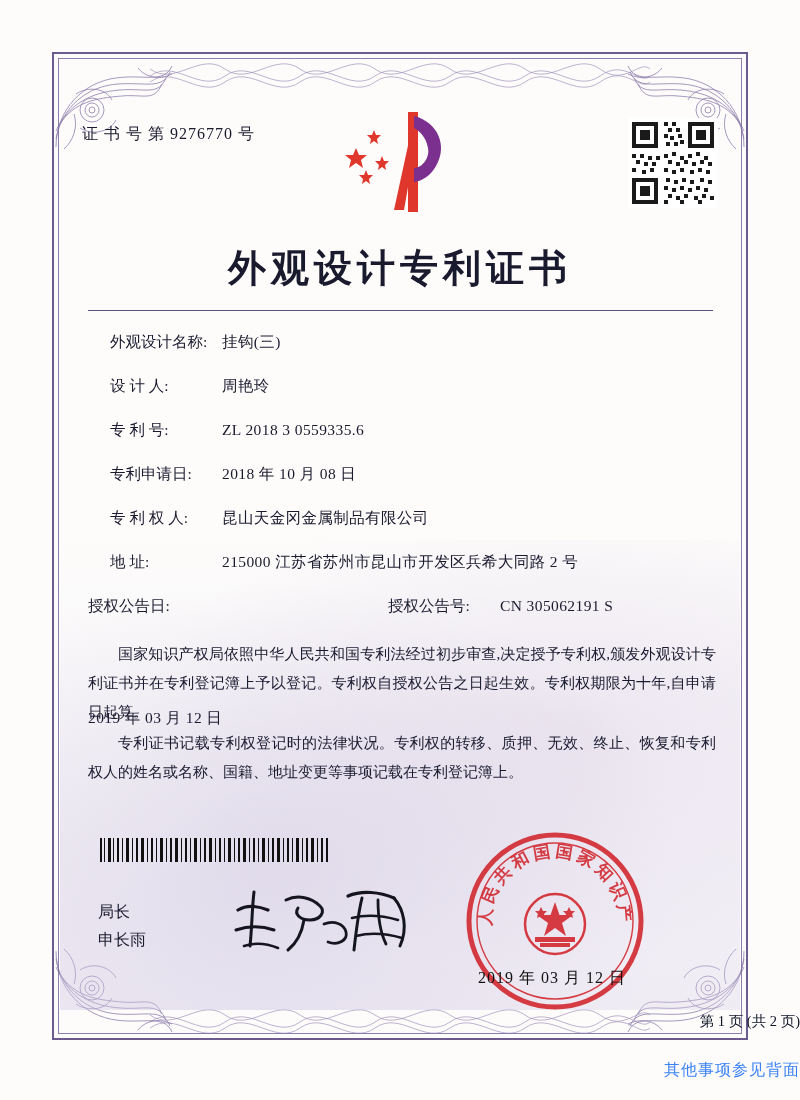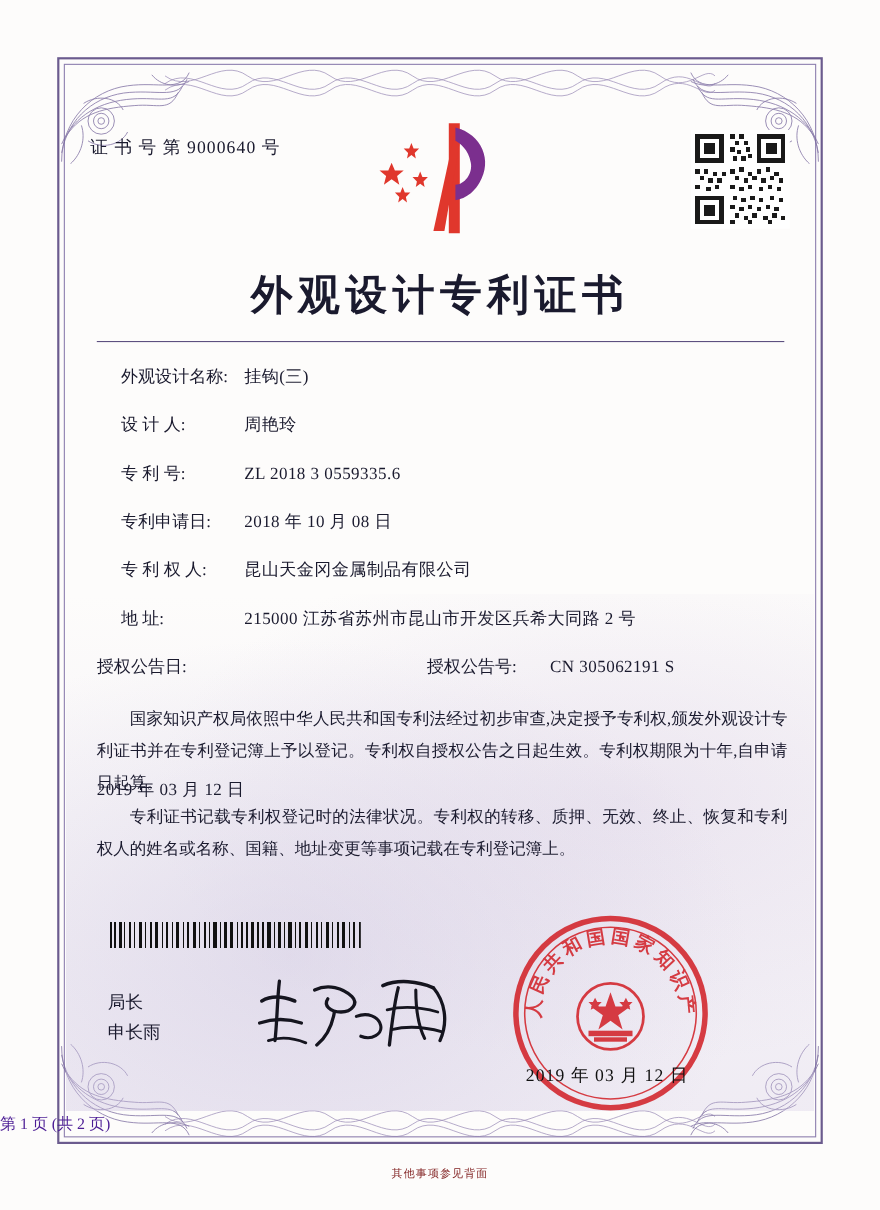--- a/index.html
+++ b/index.html
@@ -176,30 +176,30 @@
     position: absolute;
     left: 478px; top: 968px;
     font-size: 16px;
     letter-spacing: 1px;
     color: #111;
   }
 
   .page-num {
     position: absolute;
     left: 0; right: 0; top: 1012px;
-    text-align: left;
+    text-align: right;
     font-size: 14.5px;
-    color: #4c1d95;
+    color: #0f172a;
   }
   .footer-note {
     position: absolute;
     left: 0; right: 0; top: 1060px;
-    text-align: center;
-    font-size: 10px;
-    color: #7f1d1d;
+    text-align: right;
+    font-size: 16px;
+    color: #3b82f6;
     letter-spacing: 1px;
   }
 </style>
 </head>
 <body>
 
 <div class="page">
 
   <div class="border-outer"></div>
   <div class="border-inner"></div>
@@ -275,21 +275,21 @@
   <svg class="band-bottom" viewBox="0 0 500 40" preserveAspectRatio="none">
     <g fill="none" stroke="#8878ab" stroke-width="0.7">
       <path d="M0 20 C 25 2, 50 38, 75 20 C 100 2, 125 38, 150 20 C 175 2, 200 38, 225 20 C 250 2, 275 38, 300 20 C 325 2, 350 38, 375 20 C 400 2, 425 38, 450 20 C 475 2, 490 30, 500 20"></path>
       <path d="M0 26 C 25 8, 50 44, 75 26 C 100 8, 125 44, 150 26 C 175 8, 200 44, 225 26 C 250 8, 275 44, 300 26 C 325 8, 350 44, 375 26 C 400 8, 425 44, 450 26 C 475 8, 490 36, 500 26"></path>
       <path d="M0 13 C 25 31, 50 -5, 75 13 C 100 31, 125 -5, 150 13 C 175 31, 200 -5, 225 13 C 250 31, 275 -5, 300 13 C 325 31, 350 -5, 375 13 C 400 31, 425 -5, 450 13 C 475 31, 490 3, 500 13"></path>
     </g>
   </svg>
 
   <div class="watermark"></div>
 
-  <div class="cert-no">证 书 号 第 9000640 号</div>
+  <div class="cert-no">证 书 号 第 9276770 号</div>
 
   <svg class="logo" viewBox="0 0 120 108">
     <g>
       <path d="M78 4 L78 104 L88 104 L88 4 Z" fill="#e0372c"></path>
       <path d="M64 102 L84 10 L90 10 L74 102 Z" fill="#e0372c"></path>
       <path d="M84 8 C 108 14, 118 38, 106 58 C 98 72, 86 74, 84 74 L84 60 C 92 60, 100 50, 98 40 C 96 28, 88 22, 84 20 Z" fill="#7b2f8e"></path>
       <g fill="#e0372c">
         <polygon points="26,40 29,47 37,47 31,52 33,60 26,55 19,60 21,52 15,47 23,47"></polygon>
         <polygon points="44,22 46,27 51,27 47,31 48,36 44,33 40,36 41,31 37,27 42,27"></polygon>
         <polygon points="36,62 38,67 43,67 39,71 40,76 36,73 32,76 33,71 29,67 34,67"></polygon>

